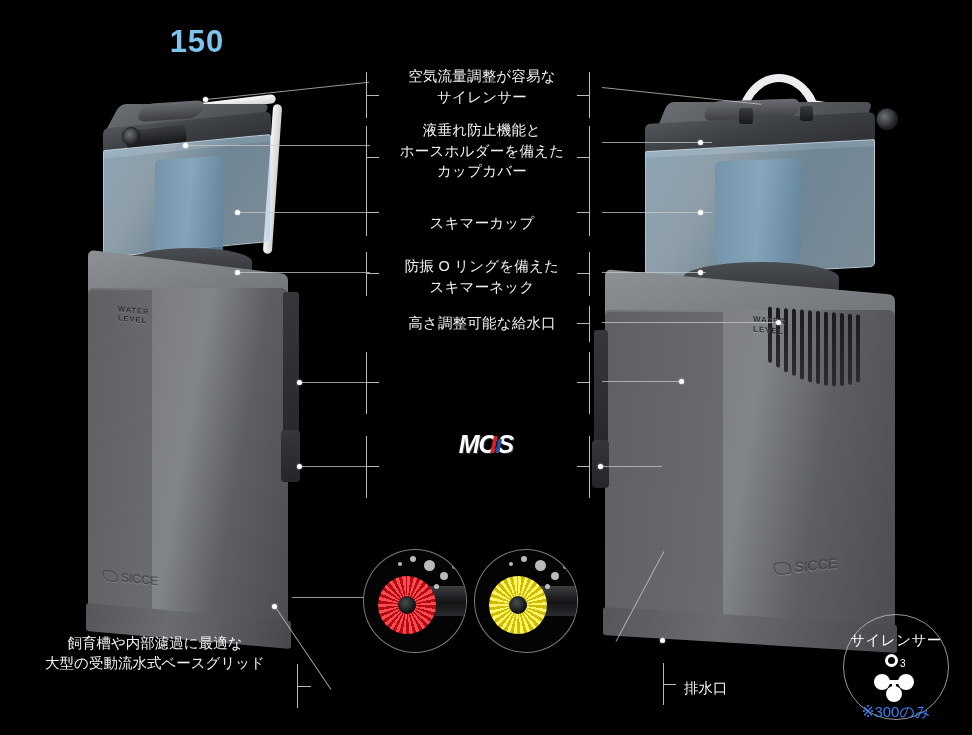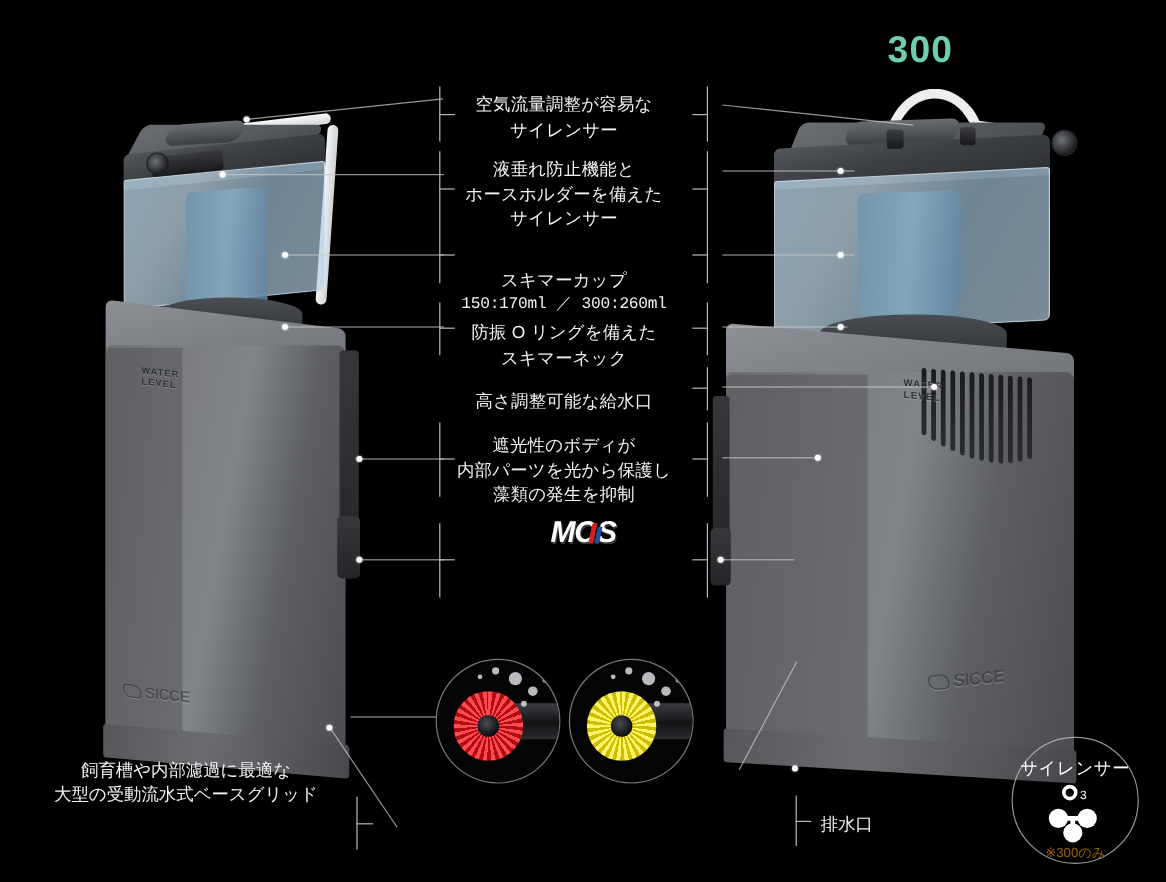--- a/index.html
+++ b/index.html
@@ -26,28 +26,27 @@
     text-align: center;
     width: 120px;
   }
   #model-150 { left: 137px; top: 24px; color: #7cc3ee; }
   #model-300 { left: 707px; top: 24px; color: #6ecfb0; }
 
   
   .callout {
     position: absolute;
     width: 208px;
-    left: 366px;
+    left: 378px;
     text-align: center;
     color: #f2f2f2;
     font-size: 14.5px;
     line-height: 1.42;
     letter-spacing: 0.2px;
     white-space: pre-line;
-    margin-top: 12px;
   }
   .callout .sub {
     display: block;
     font-size: 13.5px;
     letter-spacing: -0.2px;
   }
 
   
   .bracket {
     position: absolute;
@@ -266,39 +265,39 @@
     position: absolute; left: 34px; top: 4px;
     color: #fff; font-size: 10px;
   }
   .o3 .atom {
     position: absolute; border-radius: 50%; background: #fff;
   }
   .o3 .bond { position: absolute; background: #fff; }
   #ozone-note {
     position: absolute; left: 843px; top: 703px;
     width: 106px; text-align: center;
-    color: #a16207; font-size: 11px;
+    color: #3b82f6; font-size: 15px;
   }
 
   
   .bottom-text {
     position: absolute;
     color: #f2f2f2;
     text-align: center;
     font-size: 14.5px;
     line-height: 1.4;
     white-space: pre-line;
   }
 </style>
 </head>
 <body>
 
 <div id="stage">
 
-  <div class="model-num" id="model-300">300</div>
+  <div class="model-num" id="model-150">150</div>
 
   <div class="product" id="product-150">
 
     <div class="hose-seg" style="left:268px;top:104px;width:9px;height:150px;border-radius:5px;
                 background:linear-gradient(90deg,#f4f5f6,#cfd1d3);
                 transform:rotate(4deg);"></div>
     <div class="hose-seg" style="left:176px;top:100px;width:100px;height:9px;border-radius:5px;
                 background:linear-gradient(180deg,#f7f8f8,#d2d4d6);transform:rotate(-7deg);"></div>
 
     <div class="cup-lid-top" style="left:112px;top:104px;width:150px;height:30px;transform:skewX(-28deg);"></div>
@@ -463,35 +462,31 @@
   <div class="bracket left" style="top:436px;height:62px;"></div>
   <div class="tick" style="left:366px;top:466px;"></div>
   <div class="bracket" style="left:589px;top:436px;height:62px;"></div>
   <div class="tick" style="left:577px;top:466px;"></div>
 
   <div class="callout" style="top:66px;">空気流量調整が容易な
 サイレンサー</div>
 
   <div class="callout" style="top:120px;">液垂れ防止機能と
 ホースホルダーを備えた
-サイレンサー</div>
-
-  <div class="callout" style="top:192px;font-family:Liberation Mono, monospace;">
+カップカバー</div>
+
+  <div class="callout" style="top:192px;">
     <span>スキマーカップ</span>
-    <span class="sub">150:170ml ／ 300:260ml</span>
   </div>
 
   <div class="callout" style="top:313px;">高さ調整可能な給水口</div>
 
   <div class="callout" style="top:256px;">防振 O リングを備えた
 スキマーネック</div>
 
-  <div class="callout" style="top:350px;">遮光性のボディが
-内部パーツを光から保護し
-藻類の発生を抑制</div>
 
   <div class="mcs" style="left:382px;top:429px;width:208px;height:30px;">
     <span>M</span>
       <span>C</span>
       <span class="bars">
         <i class="r"></i>
         <i class="b"></i>
       </span>
       <span>S</span>
   </div>

